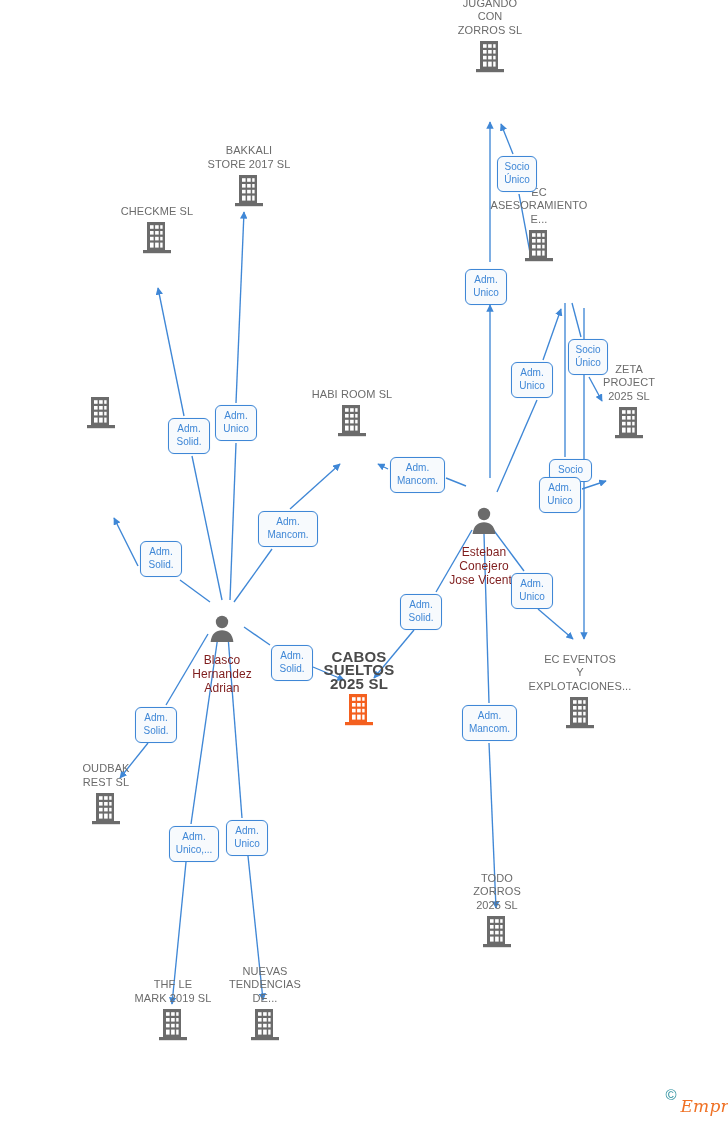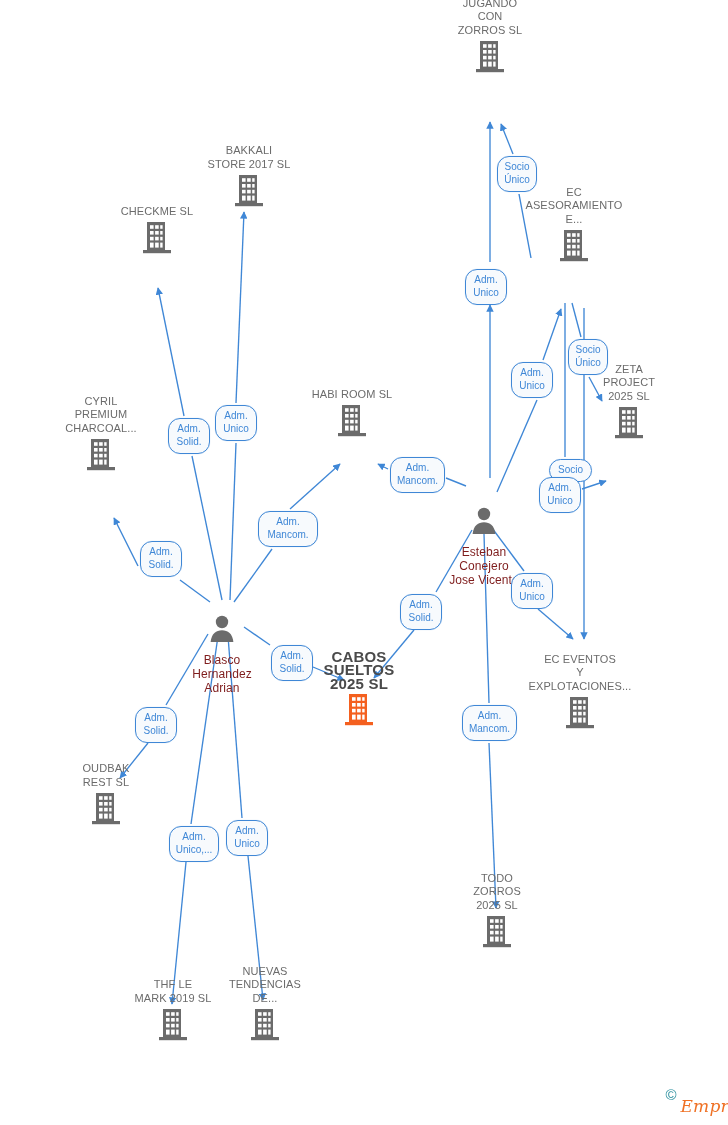--- a/index.html
+++ b/index.html
@@ -56,21 +56,21 @@
     letter-spacing:.2px;
   }
 
   
   .rel{
     position:absolute;
     z-index:5;
     box-sizing:border-box;
     background:#f7fafd;
     border:1px solid #3f87d6;
-    border-radius:12px;
+    border-radius:6px;
     color:#3f87d6;
     font-size:10px;
     line-height:12.5px;
     text-align:center;
     padding:4px 5px;
     white-space:pre-line;
     box-shadow:0 0 0 .5px rgba(63,135,214,.08);
   }
 
   
@@ -210,21 +210,21 @@
               <rect x="18.2" y="11" width="2.4" height="3.6"></rect>
               <rect x="8" y="16.8" width="3.6" height="3.6"></rect>
               <rect x="13.1" y="16.8" width="3.6" height="3.6"></rect>
               <rect x="18.2" y="16.8" width="2.4" height="3.6"></rect>
               <rect x="8" y="22.6" width="3.6" height="5"></rect>
               <rect x="13.1" y="22.6" width="3.6" height="5"></rect>
               <rect x="18.2" y="22.6" width="2.4" height="5"></rect>
             </g>
           </svg></span>
       </div>
-      <div class="node company" style="left: 574px; top: 185.5px;">
+      <div class="node company" style="left: 539px; top: 185.5px;">
         <span class="label">EC
 ASESORAMIENTO
 E...</span>
         <span class="glyph"><svg width="30" height="34" viewBox="0 0 30 34" xmlns="http://www.w3.org/2000/svg">
             <g fill="#6b6b6b">
               <rect x="5" y="2" width="18" height="28"></rect>
               <rect x="1" y="30" width="28" height="3.2"></rect>
             </g>
             <g fill="#ffffff">
               <rect x="8" y="5.2" width="3.6" height="3.6"></rect>
@@ -307,23 +307,20 @@
               <rect x="8" y="16.8" width="3.6" height="3.6"></rect>
               <rect x="13.1" y="16.8" width="3.6" height="3.6"></rect>
               <rect x="18.2" y="16.8" width="2.4" height="3.6"></rect>
               <rect x="8" y="22.6" width="3.6" height="5"></rect>
               <rect x="13.1" y="22.6" width="3.6" height="5"></rect>
               <rect x="18.2" y="22.6" width="2.4" height="5"></rect>
             </g>
           </svg></span>
       </div>
       <div class="node company" style="left: 101px; top: 394.5px;">
-        <span class="label">CYRIL
-PREMIUM
-CHARCOAL...</span>
         <span class="glyph"><svg width="30" height="34" viewBox="0 0 30 34" xmlns="http://www.w3.org/2000/svg">
             <g fill="#6b6b6b">
               <rect x="5" y="2" width="18" height="28"></rect>
               <rect x="1" y="30" width="28" height="3.2"></rect>
             </g>
             <g fill="#ffffff">
               <rect x="8" y="5.2" width="3.6" height="3.6"></rect>
               <rect x="13.1" y="5.2" width="3.6" height="3.6"></rect>
               <rect x="18.2" y="5.2" width="2.4" height="3.6"></rect>
               <rect x="8" y="11" width="3.6" height="3.6"></rect>

